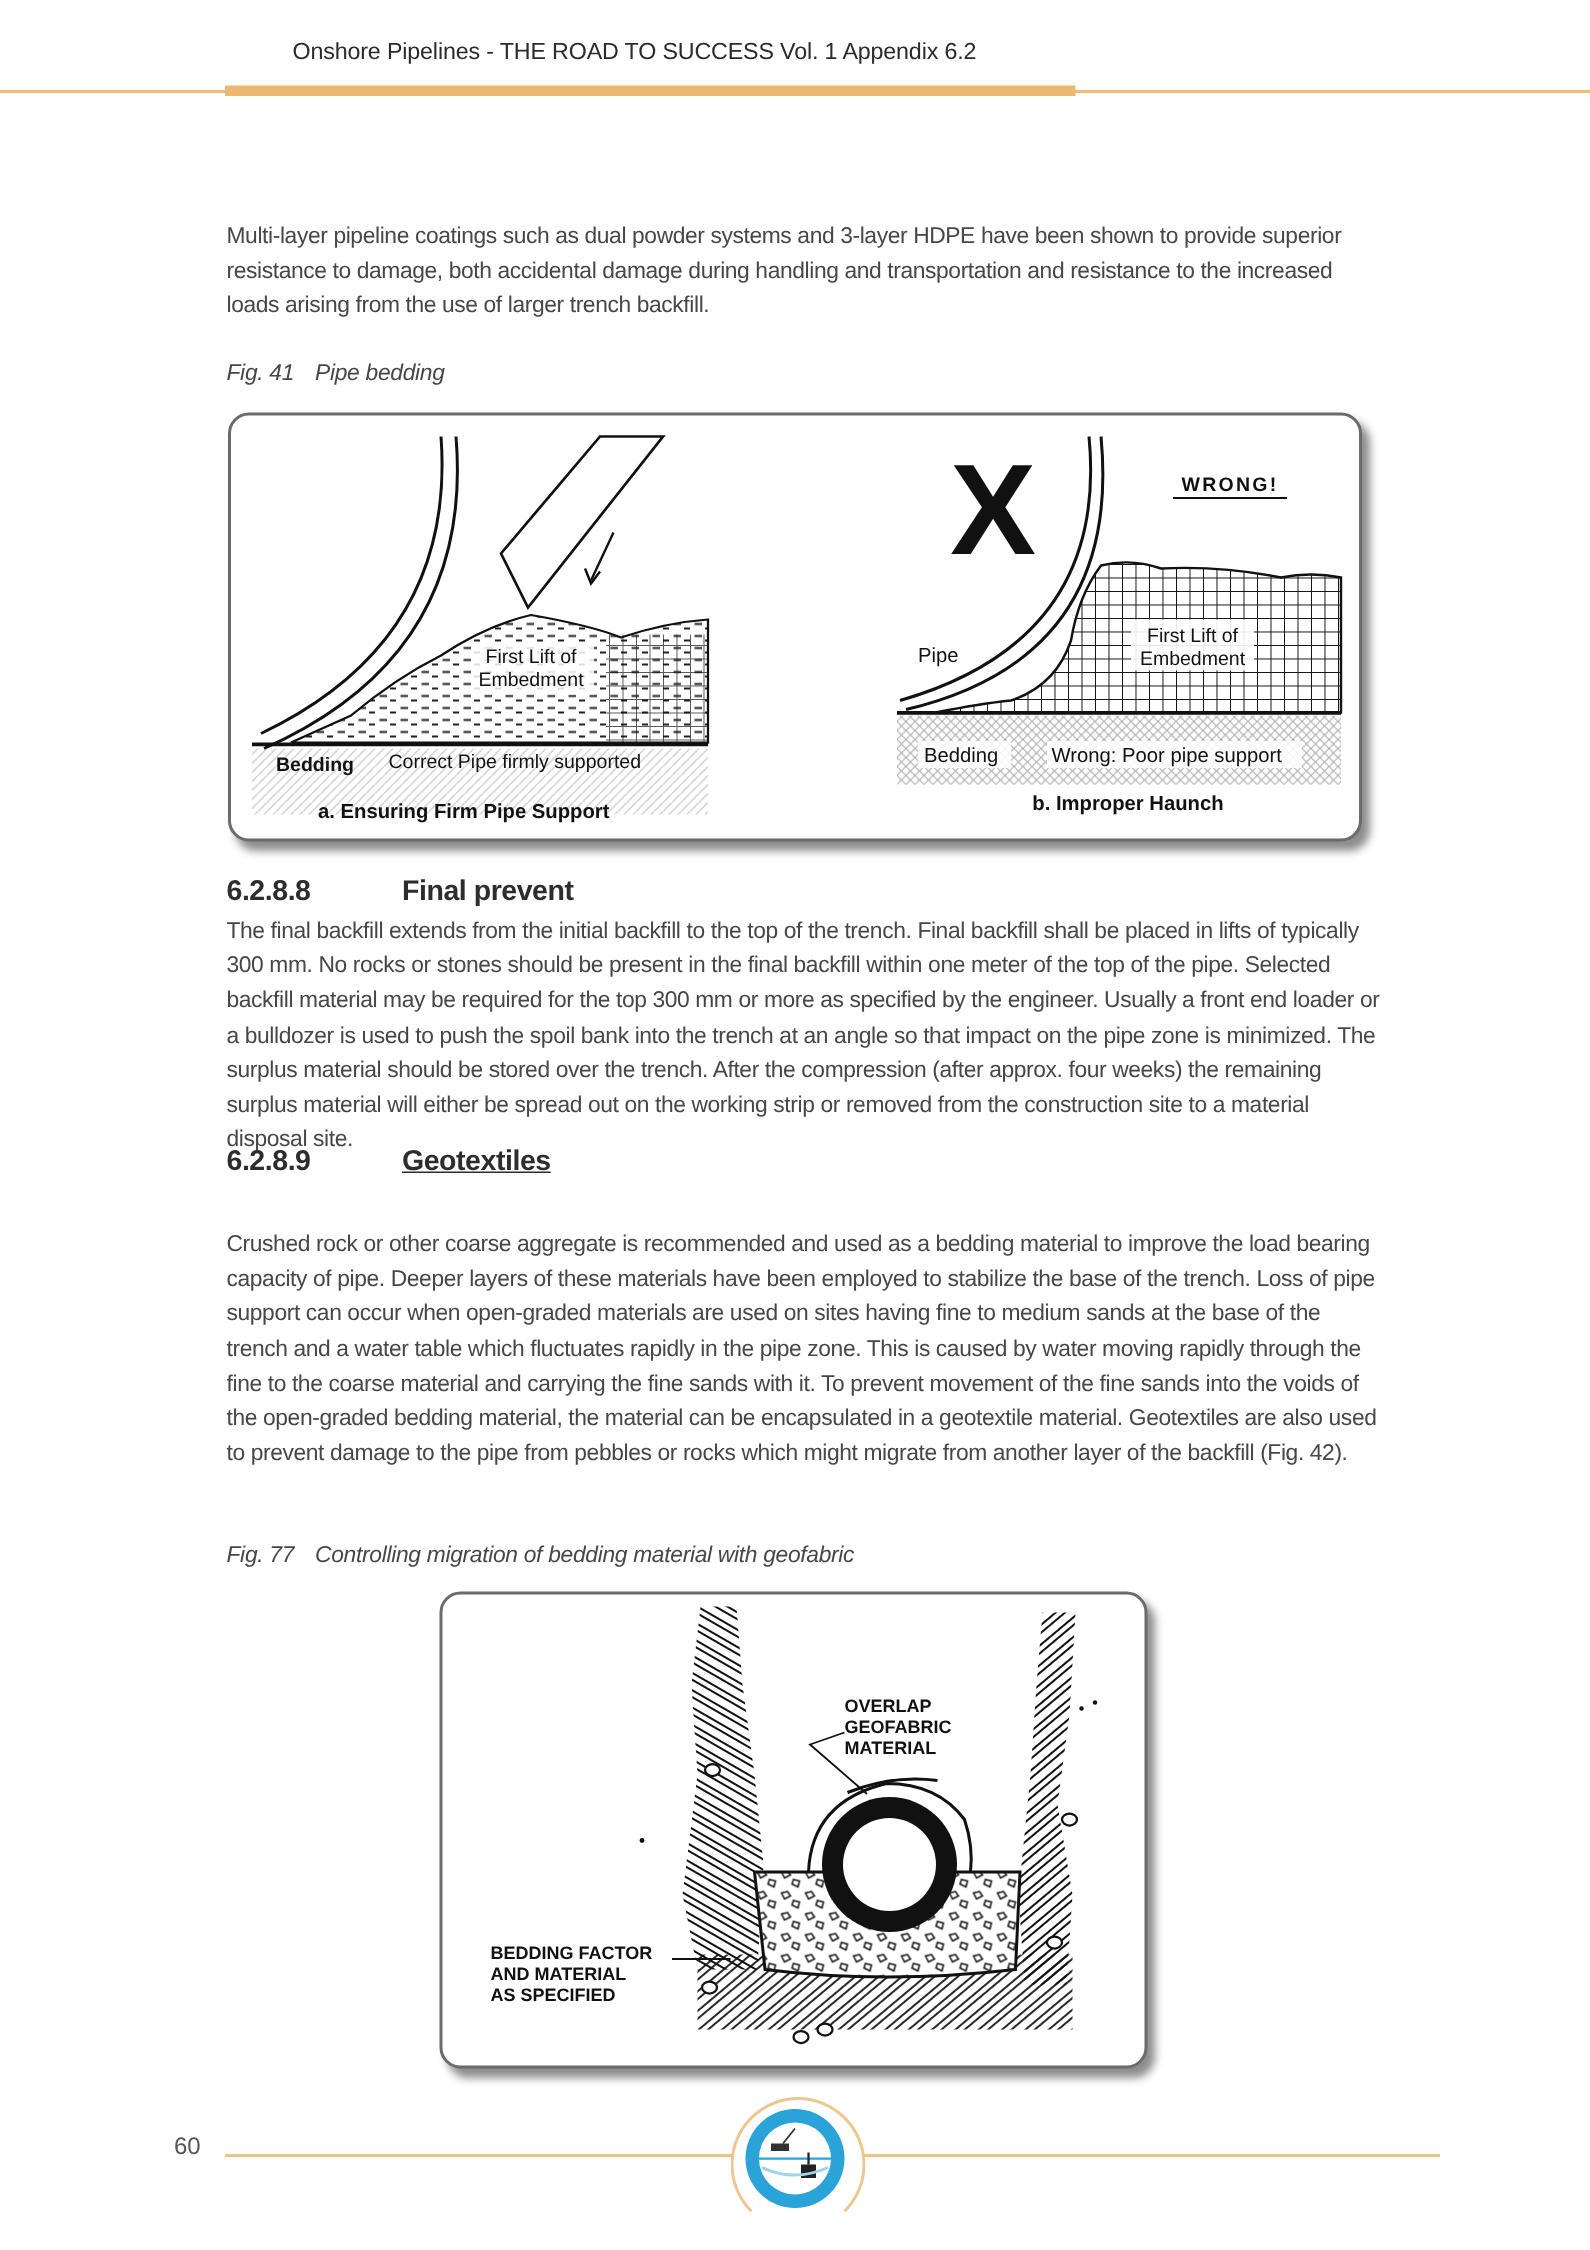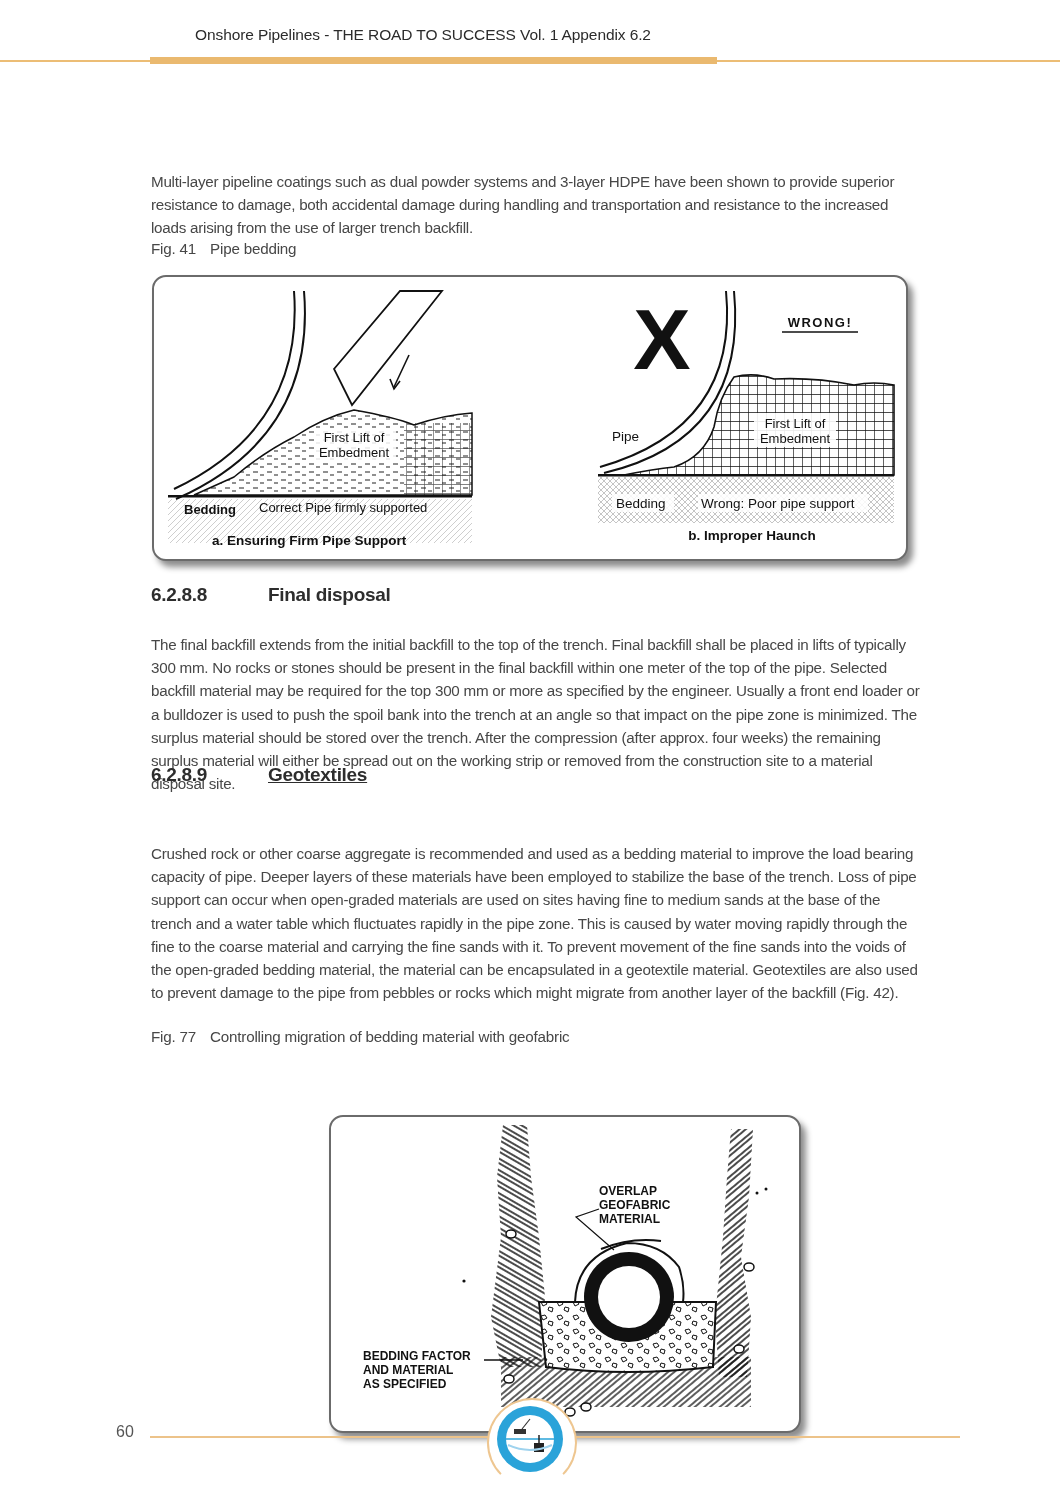--- a/index.html
+++ b/index.html
@@ -1,23 +1,23 @@
 <!DOCTYPE html>
 <html><head>
 <meta charset="utf-8">
 <style>
   html, body { margin: 0; padding: 0; background: #ffffff; }
   body { width: 1060px; height: 1500px; position: relative; overflow: hidden;
          font-family: "Liberation Sans", sans-serif; color: #3a3a3a; }
   .header-title { position: absolute; left: 151px; top: 26px; font-size: 15.5px; color: #2b2b2b; letter-spacing: -0.1px; margin-left: 44px; }
   .header-rule-thin { position: absolute; left: 0; top: 60px; width: 1060px; height: 2px; background: #ecbd75; }
   .header-rule-thick { position: absolute; left: 150px; top: 57px; width: 567px; height: 7px; background: #eab96f; }
-  .para { position: absolute; left: 151px; width: 770px; font-size: 15.2px; line-height: 23.2px; color: #474747; letter-spacing: -0.25px; margin-top: 24px; }
+  .para { position: absolute; left: 151px; width: 770px; font-size: 15.2px; line-height: 23.2px; color: #474747; letter-spacing: -0.25px; }
   .para p { margin: 0; }
-  .fig-caption { position: absolute; left: 151px; font-size: 15.2px; color: #474747; letter-spacing: -0.2px; }
+  .fig-caption { position: absolute; left: 151px; font-size: 15.2px; color: #474747; letter-spacing: -0.2px; font-style: italic; }
   .fig-caption .num { margin-right: 10px; }
   .heading { position: absolute; left: 151px; font-size: 19px; font-weight: bold; color: #2d2d2d; letter-spacing: -0.3px; }
   .heading .hnum { display: inline-block; width: 117px; }
   .figbox { position: absolute; background: #fff; border: 2px solid #6b6b6b; border-radius: 14px;
             box-shadow: 5px 6px 6px rgba(0,0,0,0.45); overflow: hidden; }
   .figbox svg { position: absolute; left: 0; top: 0; }
   .svgtext { font-family: "Liberation Sans", sans-serif; fill: #111; }
   .page-num { position: absolute; left: 116px; top: 1423px; font-size: 16px; color: #555; }
   .footer-rule { position: absolute; top: 1436px; height: 2px; background: #ecc38a; }
   .footer-arc { position: absolute; left: 487px; top: 1398px; width: 86px; height: 86px; border-radius: 50%;
@@ -93,39 +93,39 @@
     <text class="svgtext" x="641" y="166" font-size="13" text-anchor="middle">Embedment</text>
     <rect x="458" y="217" width="62" height="18" fill="#fff" opacity="0.85"></rect>
     <text class="svgtext" x="462" y="231" font-size="13.5">Bedding</text>
     <rect x="544" y="217" width="170" height="18" fill="#fff" opacity="0.85"></rect>
     <text class="svgtext" x="547" y="231" font-size="13.5">Wrong: Poor pipe support</text>
     <text class="svgtext" x="598" y="263" font-size="13.5" font-weight="bold" text-anchor="middle">b. Improper Haunch</text>
   </svg>
 </div>
 
 <div class="heading" style="top:584px;">
-  <span class="hnum">6.2.8.8</span><span>Final disposal</span>
+  <span class="hnum">6.2.8.8</span><span>Final prevent</span>
 </div>
 <div class="para" style="top:609px;">
   <p>The final backfill extends from the initial backfill to the top of the trench. Final backfill shall be placed in lifts of typically 300 mm. No rocks or stones should be present in the final backfill within one meter of the top of the pipe. Selected backfill material may be required for the top 300 mm or more as specified by the engineer. Usually a front end loader or a bulldozer is used to push the spoil bank into the trench at an angle so that impact on the pipe zone is minimized. The surplus material should be stored over the trench. After the compression (after approx. four weeks) the remaining surplus material will either be spread out on the working strip or removed from the construction site to a material disposal site.</p>
 </div>
 
 <div class="heading" style="top:764px;text-decoration:underline;">
   <span class="hnum">6.2.8.9</span><span>Geotextiles</span>
 </div>
 <div class="para" style="top:818px;">
   <p>Crushed rock or other coarse aggregate is recommended and used as a bedding material to improve the load bearing capacity of pipe. Deeper layers of these materials have been employed to stabilize the base of the trench. Loss of pipe support can occur when open-graded materials are used on sites having fine to medium sands at the base of the trench and a water table which fluctuates rapidly in the pipe zone. This is caused by water moving rapidly through the fine to the coarse material and carrying the fine sands with it. To prevent movement of the fine sands into the voids of the open-graded bedding material, the material can be encapsulated in a geotextile material. Geotextiles are also used to prevent damage to the pipe from pebbles or rocks which might migrate from another layer of the backfill (Fig. 42).</p>
 </div>
 
 <div class="fig-caption" style="top:1028px;">
   <span class="num">Fig. 77</span>
   <span>Controlling migration of bedding material with geofabric</span>
 </div>
 
-<div class="figbox" style="left:293px; top:1115px; width:468px; height:314px;margin-left:36px;">
+<div class="figbox" style="left:293px; top:1061px; width:468px; height:314px;">
   <svg width="468" height="314" viewBox="0 0 468 314">
     <defs>
       <pattern id="soil" width="10" height="10" patternUnits="userSpaceOnUse" patternTransform="rotate(30)">
         <path d="M0 2 H10 M0 6 H10" stroke="#111" stroke-width="1.3"></path>
       </pattern>
       <pattern id="soil2" width="10" height="10" patternUnits="userSpaceOnUse" patternTransform="rotate(-40)">
         <path d="M0 2 H10 M0 6 H10" stroke="#111" stroke-width="1.3"></path>
       </pattern>
       <pattern id="gravel" width="16" height="14" patternUnits="userSpaceOnUse">
         <path d="M2 3 l4 -1 l2 3 l-4 2 z M10 8 l4 1 l-1 4 l-4 -2 z" stroke="#111" stroke-width="1" fill="none"></path>

